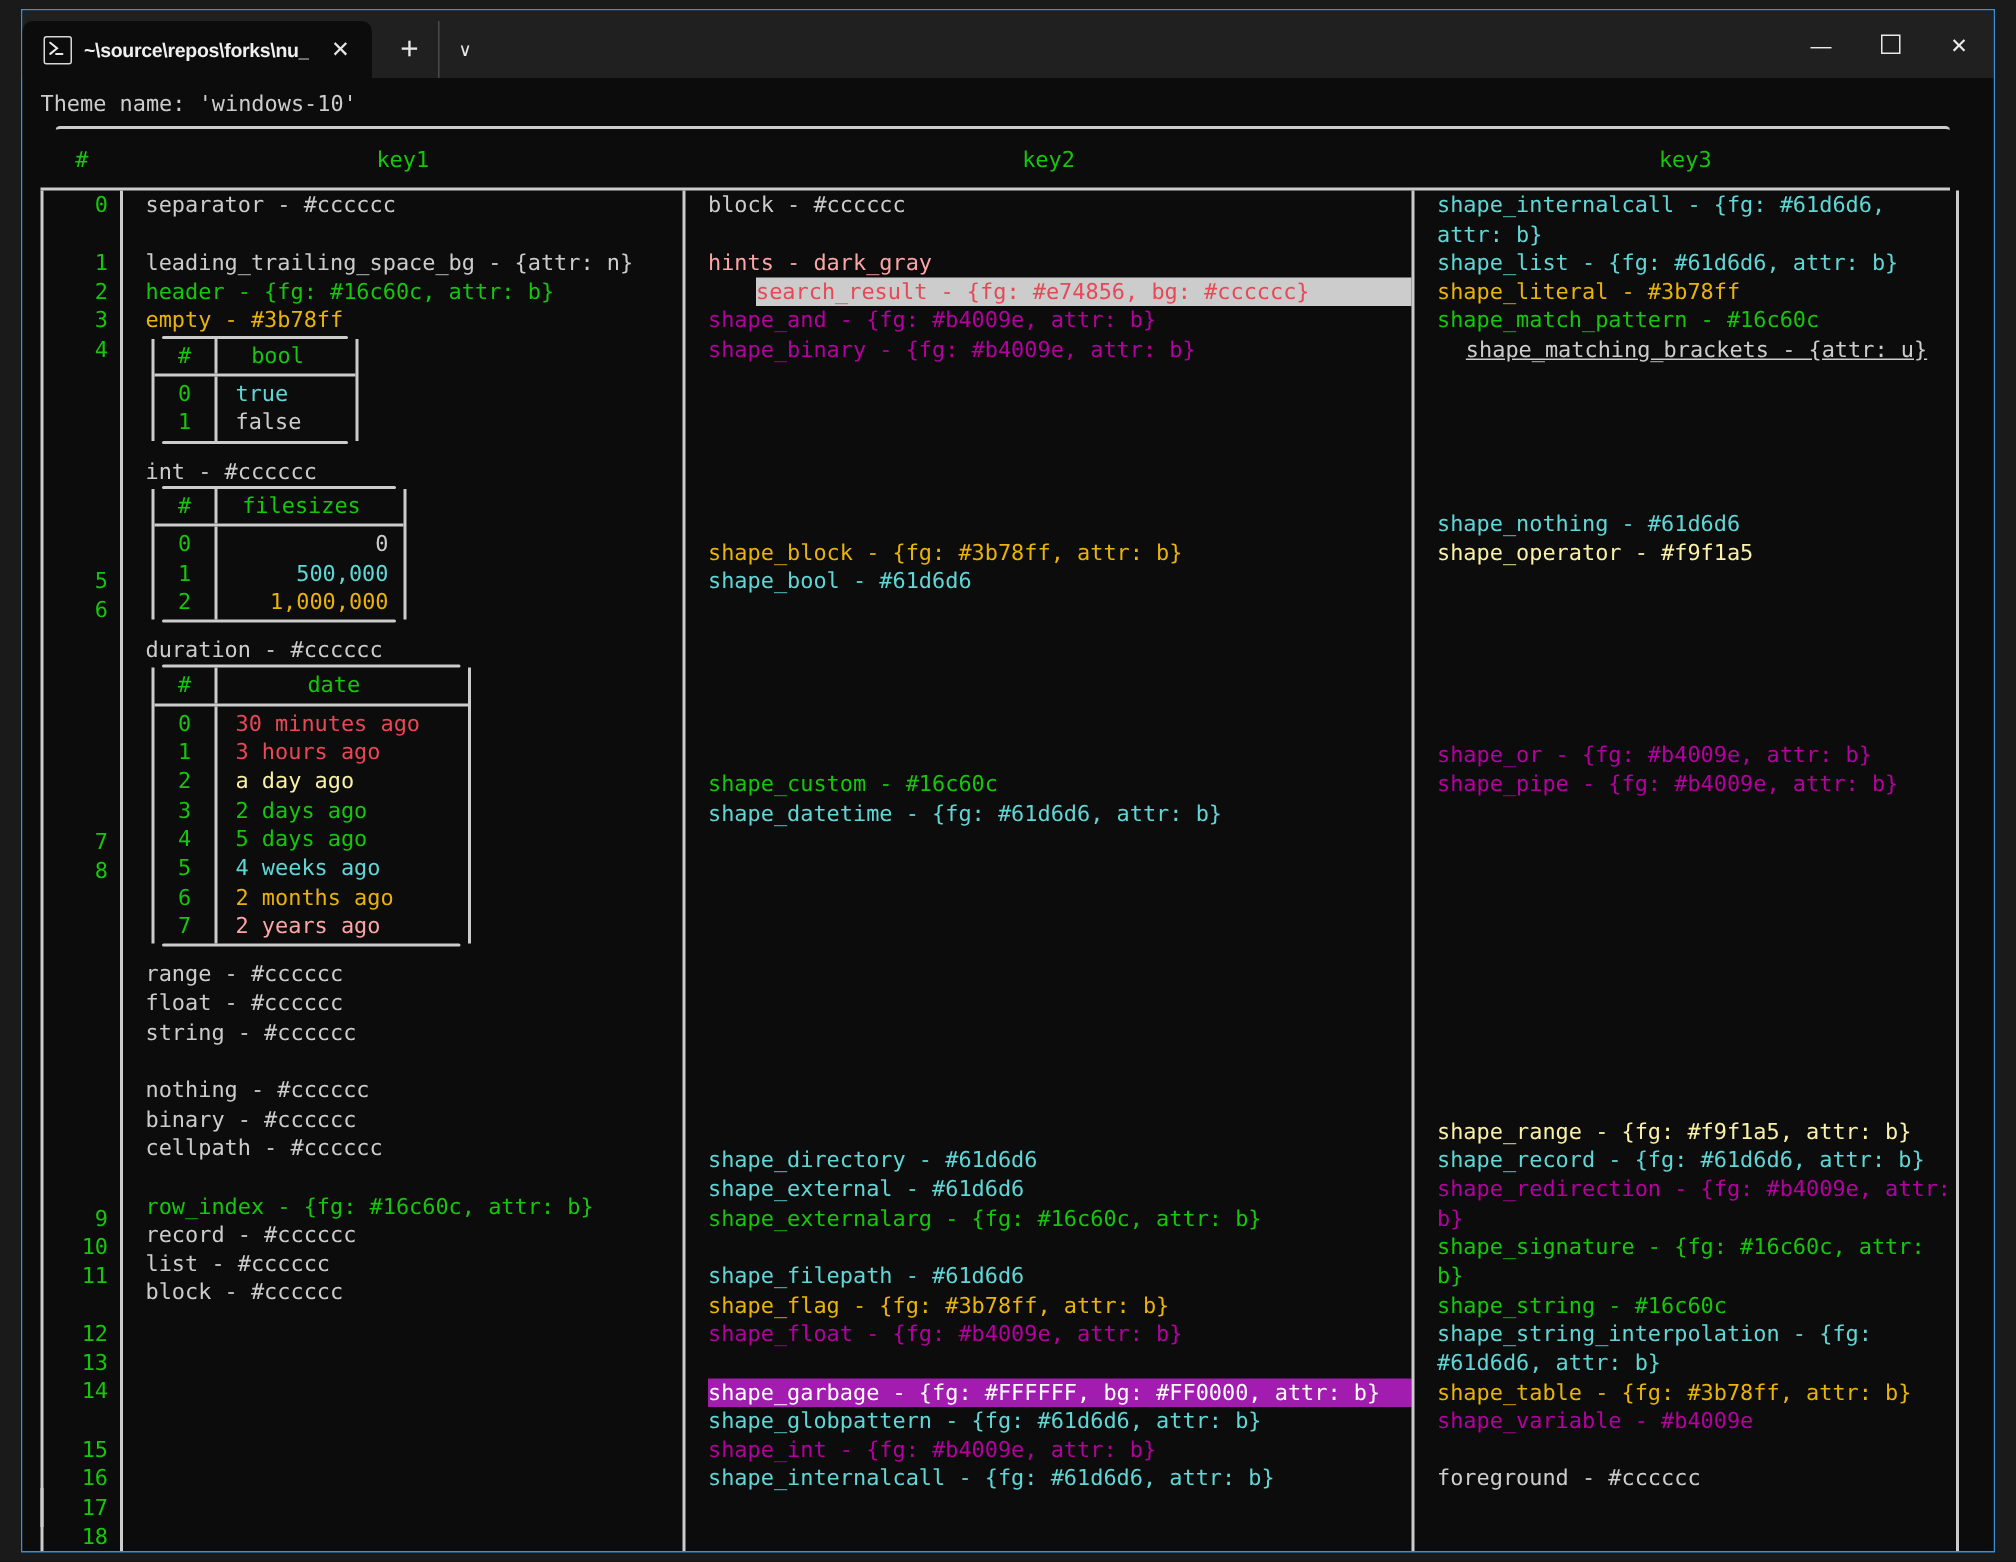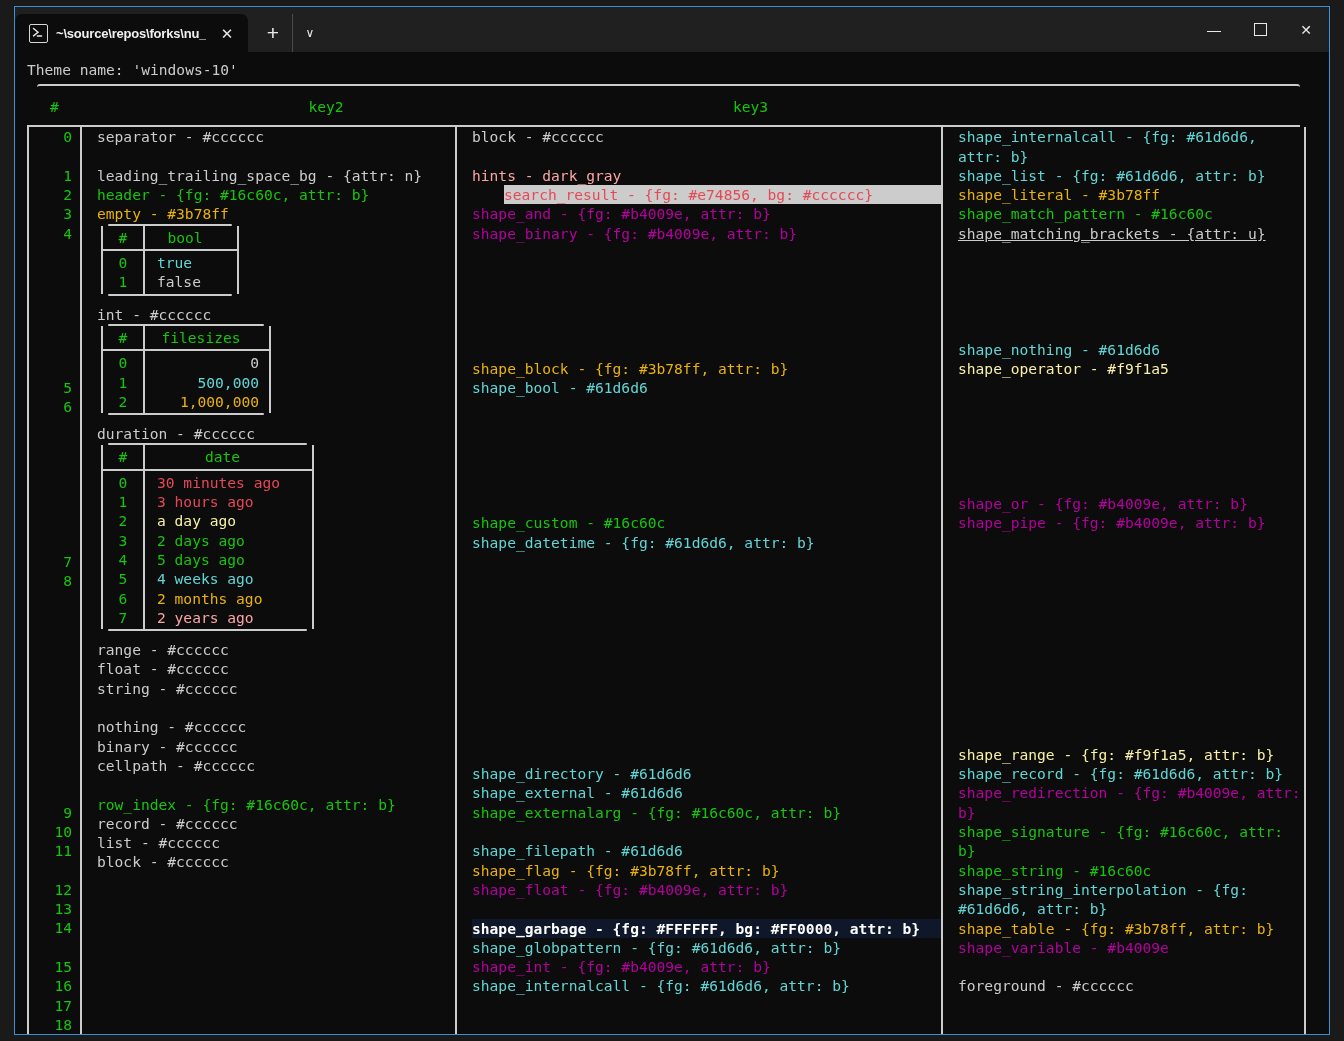--- a/index.html
+++ b/index.html
@@ -102,23 +102,23 @@
   
   .c-white{color:#cccccc;}
   .c-green{color:#16c60c;}
   .c-blue{color:#eab308;}
   .c-cyan{color:#61d6d6;}
   .c-magenta{color:#b4009e;}
   .c-red{color:#e74856;}
   .c-yellow{color:#f9f1a5;}
   .c-gray{color:#fca5a5;}
   .bold{font-weight:normal;}
-  .uline{text-decoration:underline;}
+  .uline{text-decoration:underline;text-align:center;}
   .hl-search{background:#cccccc;color:#e74856;margin-left:32px;}
-  .hl-garbage{background:#0f172a;color:#FFFFFF;font-weight:bold;}
+  .hl-garbage{background:#a21caf;color:#FFFFFF;font-weight:normal;}
   .blank{display:block;height:19.3px;}
   #cursor{
     position:absolute;left:12px;bottom:16px;width:2px;height:26px;background:#cccccc;
   }
 </style>
 </head>
 <body>
 
 <div id="window">
 
@@ -151,20 +151,21 @@
     <div class="themeline">Theme name: 'windows-10'</div>
 
     <div id="maintable">
 
       <div class="mt-top"></div>
 
       <div class="mt-head">
         <div class="edge"></div>
         <div class="cell-idx">#</div>
         <div class="colsep"></div>
+        <div class="cell-k k1">key1</div>
         <div class="colsep"></div>
         <div class="cell-k k2">key2</div>
         <div class="colsep"></div>
         <div class="cell-k k3">key3</div>
         <div class="edge"></div>
       </div>
 
       <div class="mt-body">
         <div class="edge"></div>
         <div class="idxcol" id="idx-col">0

